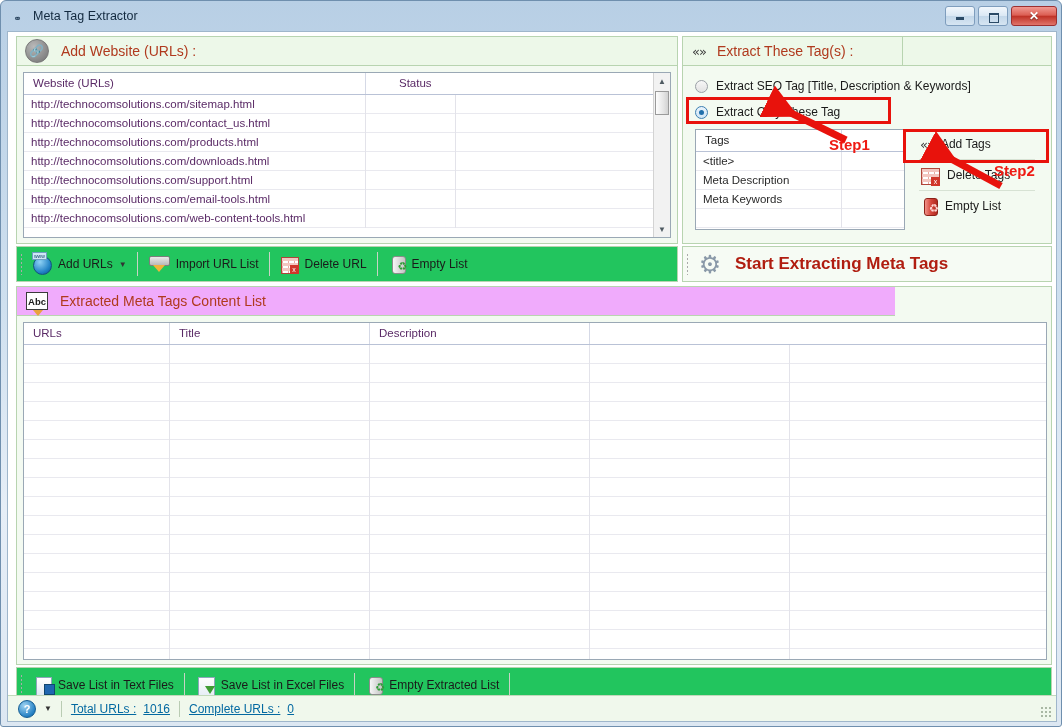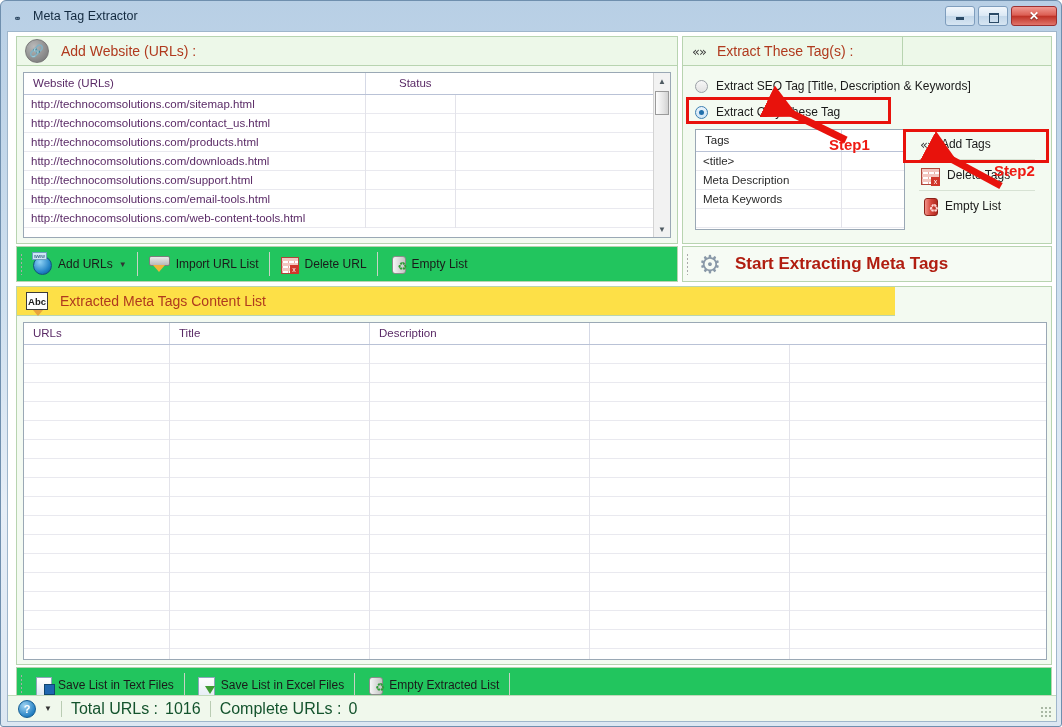--- a/index.html
+++ b/index.html
@@ -288,21 +288,21 @@
     background: #f0f8ec; border-top: 1px solid #c2d9bb;
     display: flex; align-items: center;
   }
   .help-ico {
     width: 18px; height: 18px; border-radius: 50%; margin-left: 10px; flex: none;
     background: radial-gradient(circle at 35% 30%, #9ed3f2, #2581c4 70%, #135c93);
     border: 1px solid #135c93; color: #fff; font-size: 11px; font-weight: bold;
     display: flex; align-items: center; justify-content: center;
   }
   .sb-sep { width: 1px; height: 16px; background: #b9ccb3; margin: 0 9px; }
-  .sb-txt { font-size: 16px; color: #14532d; }
+  .sb-txt { font-size: 12px; color: #0369a1; text-decoration: underline; }
   .sb-grip {
     position: absolute; right: 4px; bottom: 3px; width: 12px; height: 12px;
     background-image: radial-gradient(#a9b8a4 40%, transparent 41%);
     background-size: 4px 4px;
   }
 
   
   .anno-box { position: absolute; border: 3px solid #e8120c; pointer-events: none; }
   .anno-lbl {
     position: absolute; color: #ef1a13; font-size: 15px; font-weight: bold;
@@ -473,21 +473,21 @@
       </div>
     </div>
 
     <div class="start-panel" style="left:674px; top:214px; width:370px; height:36px;">
       <span class="grip"></span>
       <span class="gear">⚙</span>
       <span class="start-lbl">Start Extracting Meta Tags</span>
     </div>
 
     <div class="grp" style="left:8px; top:254px; width:1036px; height:379px;">
-      <div class="grp-head" style="width:878px; background:#fde047;">
+      <div class="grp-head" style="width:878px; background:#f0abfc;">
         <span class="sq-ico" style="margin-left:9px;">Abc</span>
         <span class="grp-title" style="margin-left:12px;">Extracted Meta Tags Content List</span>
       </div>
 
       <div class="grid" style="left:6px; top:35px; width:1024px; height:338px;">
         <div class="grid-head" style="width:1024px;">
           <div class="gh" style="left:0; width:146px;">URLs</div>
           <div class="gh" style="left:146px; width:200px;">Title</div>
           <div class="gh" style="left:346px; width:220px;">Description</div>
           <div class="gh" style="left:766px; width:258px; border-right:none;"></div>

